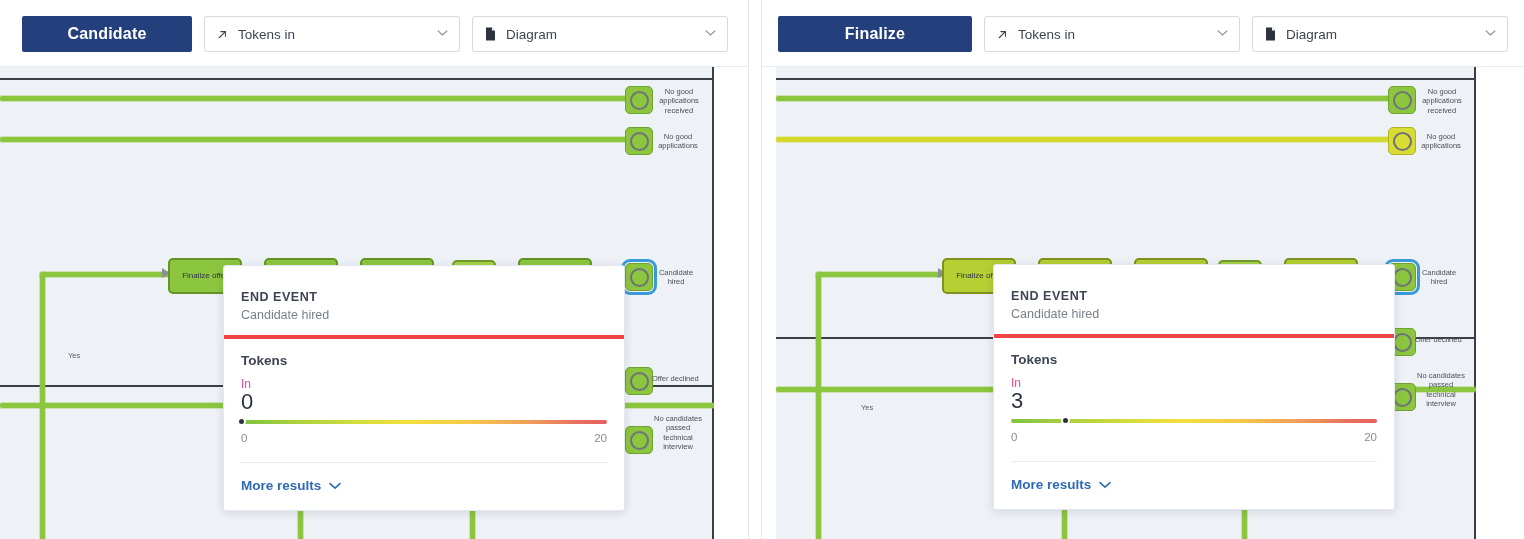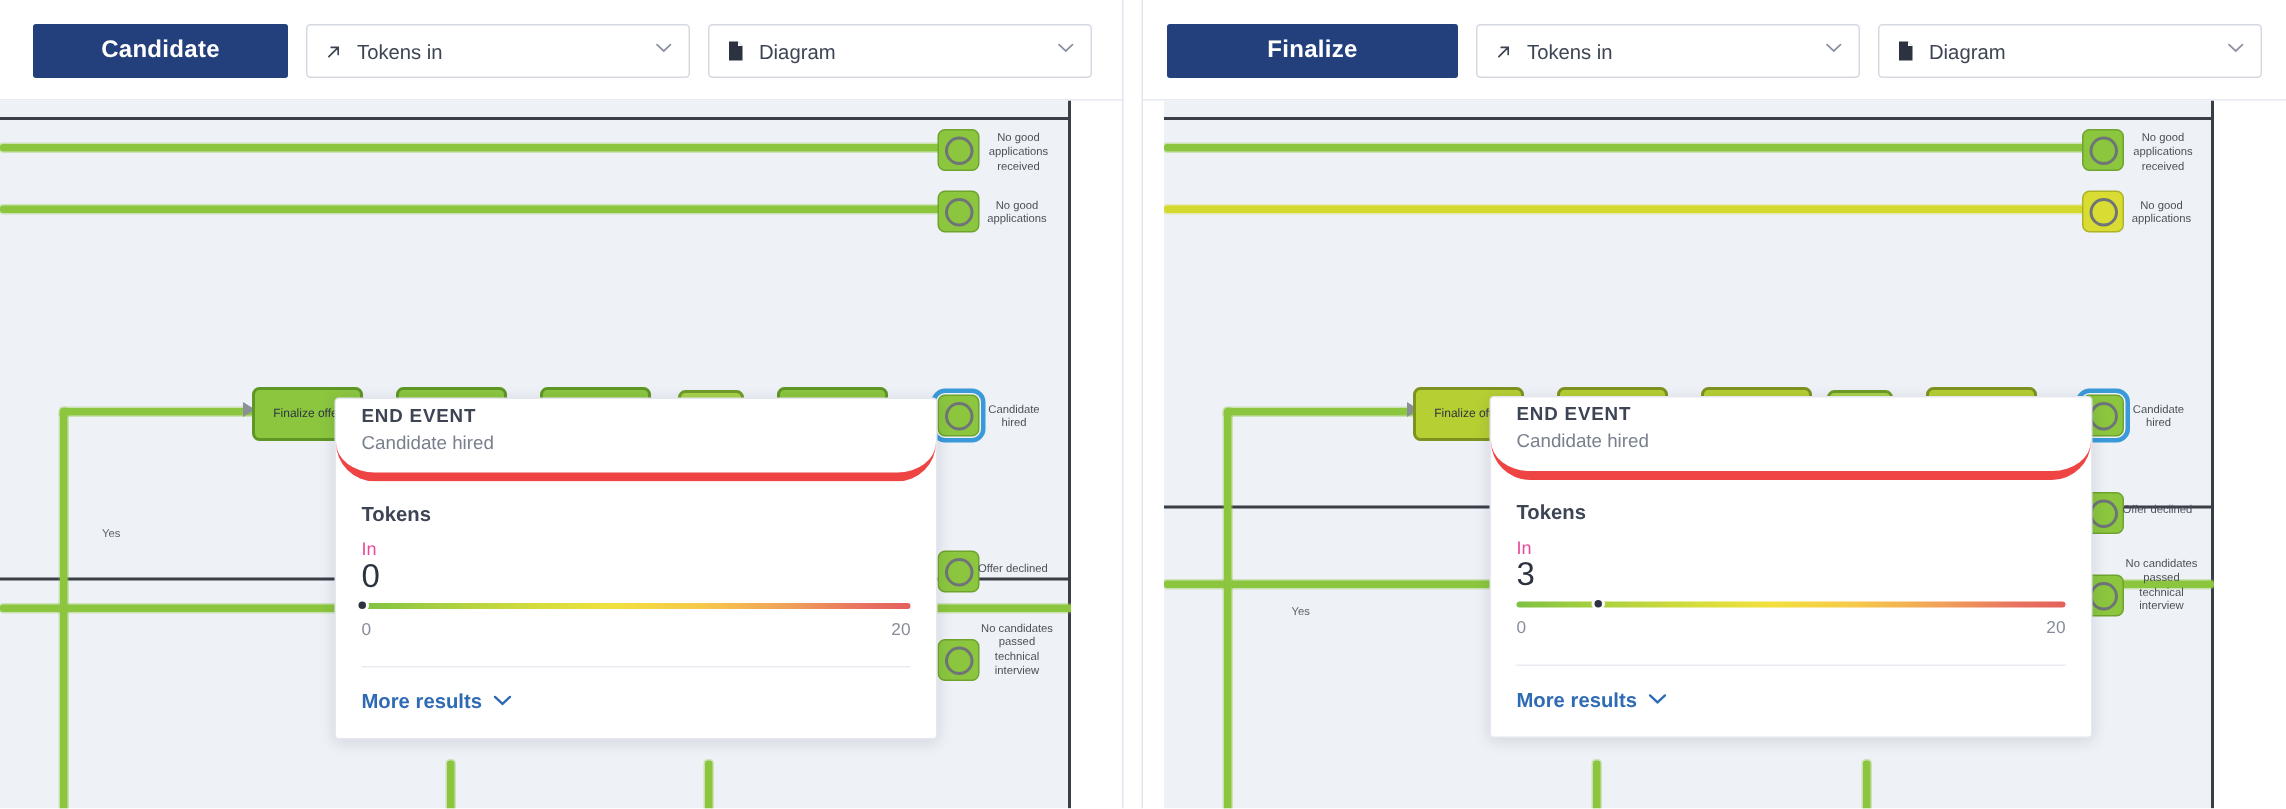--- a/index.html
+++ b/index.html
@@ -85,21 +85,21 @@
   .ev-label.left{text-align:left;}
 
   .flow-label{position:absolute;font-size:7.5px;color:#5a606b;}
   .gw-label{position:absolute;font-size:8px;color:#4b5058;white-space:nowrap;}
 
   
   .card{
     position:absolute;background:#fff;border:1px solid #e4e7ee;border-radius:3px;
     box-shadow:0 2px 10px rgba(25,35,60,.13);width:400px;
   }
-  .card-head{padding:4px 17px 13px 17px;border-bottom:6px solid #ef4444;border-radius:26px;}
+  .card-head{padding:24px 17px 13px 17px;border-bottom:4px solid #ef4444;}
   .card-kicker{font-size:12.5px;font-weight:bold;color:#3d4453;letter-spacing:.55px;}
   .card-sub{font-size:12.5px;color:#7c8characters;}
   .card-sub{color:#79808d;margin-top:4px;}
   .card-body{padding:14px 17px 0 17px;}
   .sec-title{font-size:13.5px;font-weight:bold;color:#3d4453;}
   .metric-label{font-size:12px;color:#ec4899;margin-top:9px;}
   .metric-value{font-size:22px;color:#2c3240;line-height:1.05;margin-top:-1px;}
 
   .gauge{position:relative;margin-top:6px;height:6px;}
   .gauge-bar{position:absolute;left:0;right:0;top:1px;height:4px;border-radius:2px;

